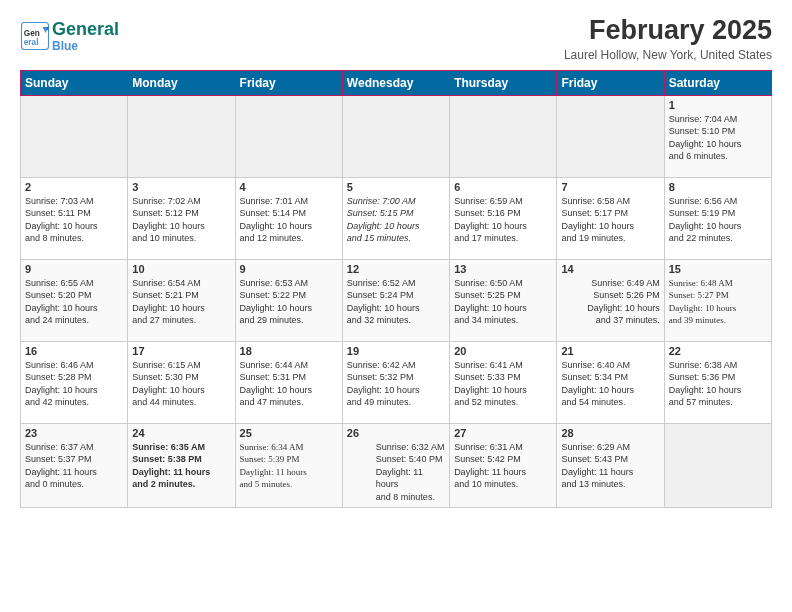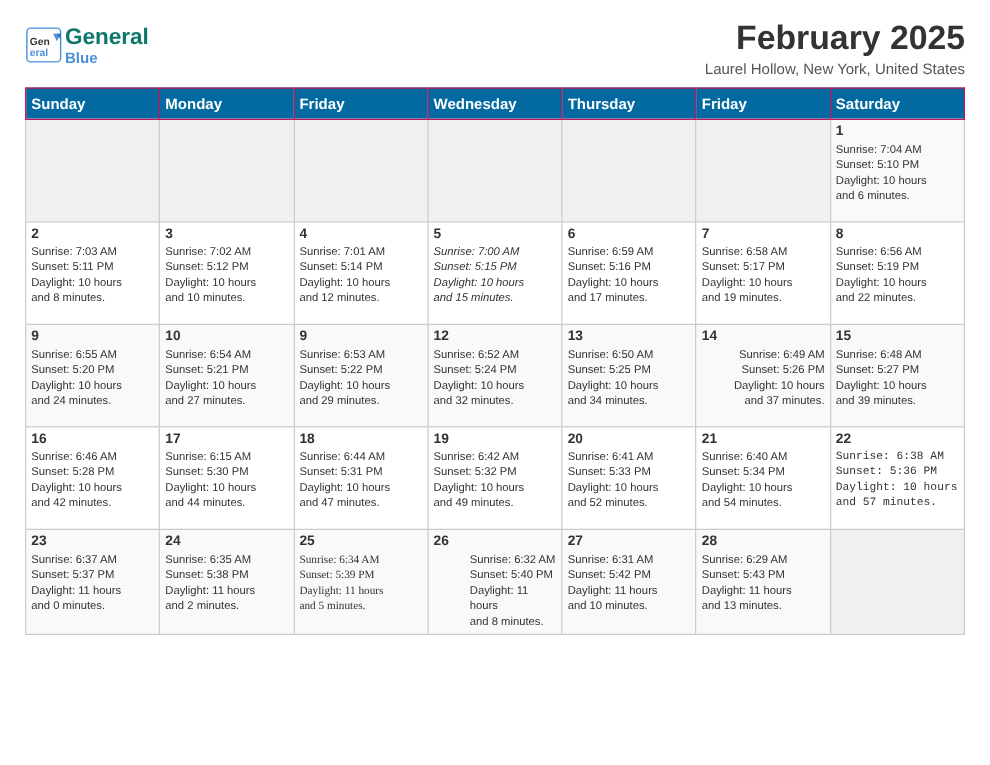--- a/index.html
+++ b/index.html
@@ -229,21 +229,21 @@
           </td>
           <td>
             <span class="day-number">14</span>
             <div class="day-info" style="white-space: pre-line; text-align: right;">Sunrise: 6:49 AM
 Sunset: 5:26 PM
 Daylight: 10 hours
 and 37 minutes.</div>
           </td>
           <td>
             <span class="day-number">15</span>
-            <div class="day-info" style="white-space: pre-line;">Sunrise: 6:48 AM
+            <div class="day-info" style="white-space: pre-line; font-family: Liberation Serif, serif;">Sunrise: 6:48 AM
 Sunset: 5:27 PM
 Daylight: 10 hours
 and 39 minutes.</div>
           </td>
         </tr>
         <tr>
           <td>
             <span class="day-number">16</span>
             <div class="day-info" style="white-space: pre-line;">Sunrise: 6:46 AM
 Sunset: 5:28 PM
@@ -280,37 +280,37 @@
           </td>
           <td>
             <span class="day-number">21</span>
             <div class="day-info" style="white-space: pre-line;">Sunrise: 6:40 AM
 Sunset: 5:34 PM
 Daylight: 10 hours
 and 54 minutes.</div>
           </td>
           <td>
             <span class="day-number">22</span>
-            <div class="day-info" style="white-space: pre-line; font-family: Liberation Mono, monospace;">Sunrise: 6:38 AM
+            <div class="day-info" style="white-space: pre-line;">Sunrise: 6:38 AM
 Sunset: 5:36 PM
 Daylight: 10 hours
 and 57 minutes.</div>
           </td>
         </tr>
         <tr>
           <td>
             <span class="day-number">23</span>
             <div class="day-info" style="white-space: pre-line;">Sunrise: 6:37 AM
 Sunset: 5:37 PM
 Daylight: 11 hours
 and 0 minutes.</div>
           </td>
           <td>
             <span class="day-number">24</span>
-            <div class="day-info" style="white-space: pre-line;">Sunrise: 6:35 AM
+            <div class="day-info" style="white-space: pre-line; font-weight: bold;">Sunrise: 6:35 AM
 Sunset: 5:38 PM
 Daylight: 11 hours
 and 2 minutes.</div>
           </td>
           <td>
             <span class="day-number">25</span>
             <div class="day-info" style="white-space: pre-line; font-family: Liberation Serif, serif;">Sunrise: 6:34 AM
 Sunset: 5:39 PM
 Daylight: 11 hours
 and 5 minutes.</div>

